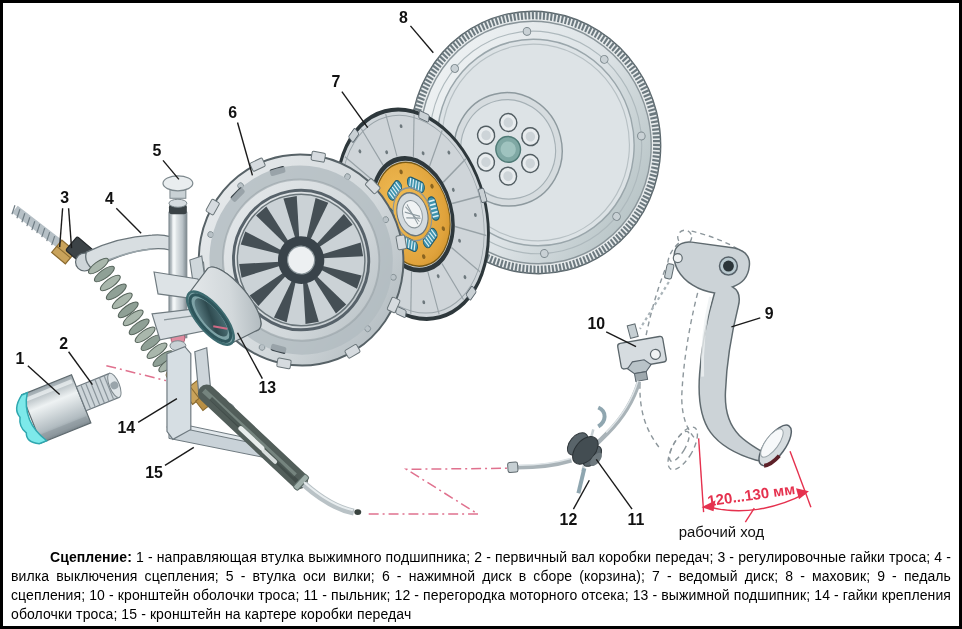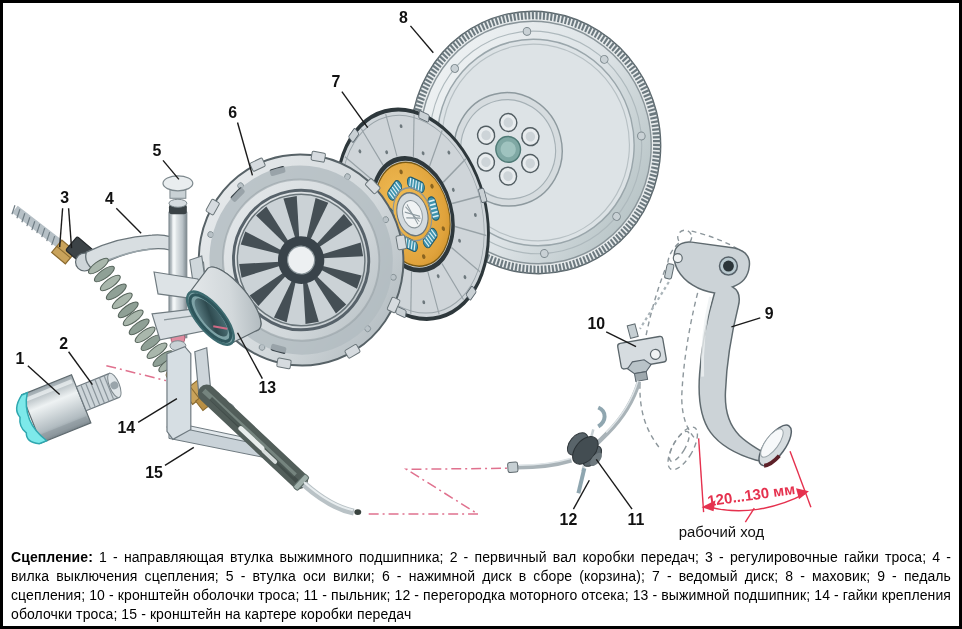--- a/index.html
+++ b/index.html
@@ -10,21 +10,21 @@
     position:relative;overflow:hidden;
   }
   .stage{position:relative;width:956px;height:543px;}
   .stage svg{display:block;}
   .caption{
     padding:2px 8px 0 8px;
     font-size:14px;line-height:19px;color:#000;
     text-align:justify;
     letter-spacing:0.1px;
   }
-  .caption b{font-weight:700;}
+  .caption b{font-weight:700;margin-left:39px;}
   text.plabel{font-family:"Liberation Sans",sans-serif;font-size:16px;font-weight:700;fill:#111;}
   text.redtext{font-family:"Liberation Sans",sans-serif;font-size:15px;font-weight:700;}
   text.blacktext{font-family:"Liberation Sans",sans-serif;font-size:15px;font-weight:400;fill:#111;}
   .leader{stroke:#1a1a1a;stroke-width:1.4;fill:none;}
   .dashline{fill:none;stroke-dasharray:5 4;}
 </style>
 </head>
 <body>
 
 <div class="frame">

